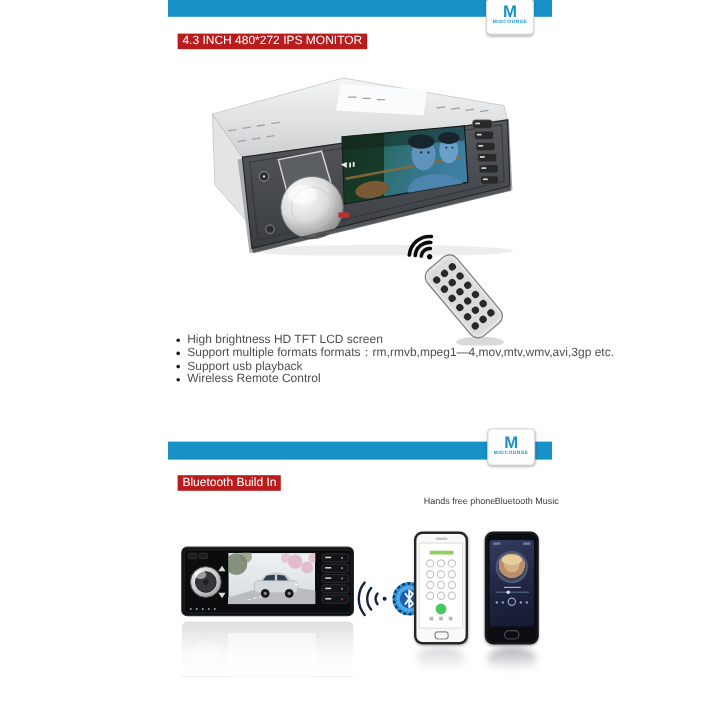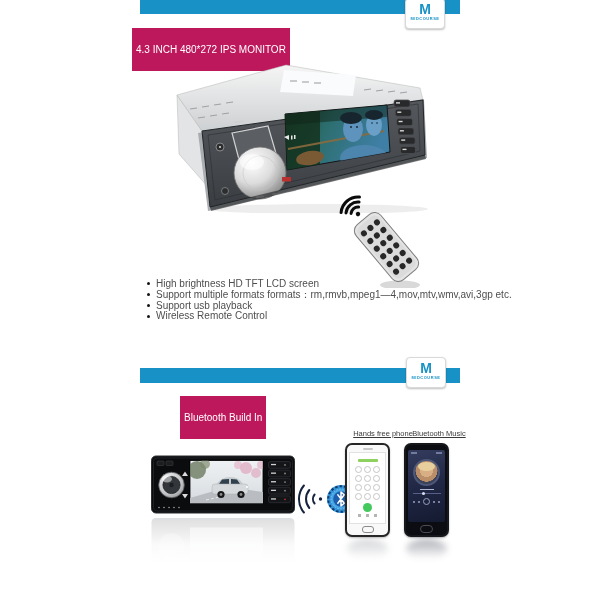--- a/index.html
+++ b/index.html
@@ -17,34 +17,34 @@
               padding:3px 0 3px;}
   #logo1{left:405px;top:-2px;}
   #logo2{left:406px;top:357px;}
   .logo-m{color:#1892c6;font-weight:bold;font-size:14px;line-height:14px;display:block;}
   .logo-name-wrap{width:38px;height:6px;overflow:visible;}
   .logo-name{display:block;width:76px;margin-left:-19px;text-align:center;
              transform:scale(.5);transform-origin:50% 0;font-size:8px;letter-spacing:1px;
              color:#1892c6;font-weight:bold;white-space:nowrap;}
 
   
-  .banner{position:absolute;left:132px;background:#be185d;color:#ffffff;font-size:10px;
-          line-height:11px;padding:16px 4px;display:inline-block;white-space:nowrap;}
+  .banner{position:absolute;left:148px;background:#b91c1c;color:#ffffff;font-size:10px;
+          line-height:11px;padding:1px 4px;display:inline-block;white-space:nowrap;}
   #banner1{top:28px;}
-  #banner2{top:396px;margin-left:48px;}
+  #banner2{top:396px;}
 
   
   #features{position:absolute;left:147px;top:280px;width:305px;margin:0;padding:0;list-style:none;}
   #features li{display:flex;align-items:flex-start;font-size:10px;line-height:8.2px;
                color:#4e4e4e;margin-bottom:2.6px;white-space:nowrap;}
   #features .dot{flex:0 0 auto;width:3px;height:3px;background:#151515;border-radius:50%;
                  margin:2.4px 6px 0 0;}
 
   
-  .phone-label{position:absolute;top:429px;font-size:7.5px;color:#3a3a3a;text-align:center;width:84px;text-decoration:underline;}
+  .phone-label{position:absolute;top:413px;font-size:7.5px;color:#3a3a3a;text-align:center;width:84px;}
   #label-handsfree{left:341px;}
   #label-btmusic{left:397px;text-align:center;}
 
   
   .phone{position:absolute;top:443px;width:45px;height:94px;box-sizing:border-box;border-radius:7px;}
   #phone-white{left:345px;background:#f9f9f9;border:2px solid #262626;box-shadow:0 1px 2px rgba(0,0,0,.25);}
   #phone-black{left:404px;background:#0b0d13;border:2px solid #17181c;box-shadow:0 1px 2px rgba(0,0,0,.3);}
   .p1-speaker{width:10px;height:2px;background:#c9c9c9;border-radius:2px;margin:3px auto 0;}
   .p1-screen{width:37px;height:72px;background:#ffffff;border:1px solid #e2e2e2;margin:2px auto 0;
              box-sizing:border-box;overflow:hidden;}

